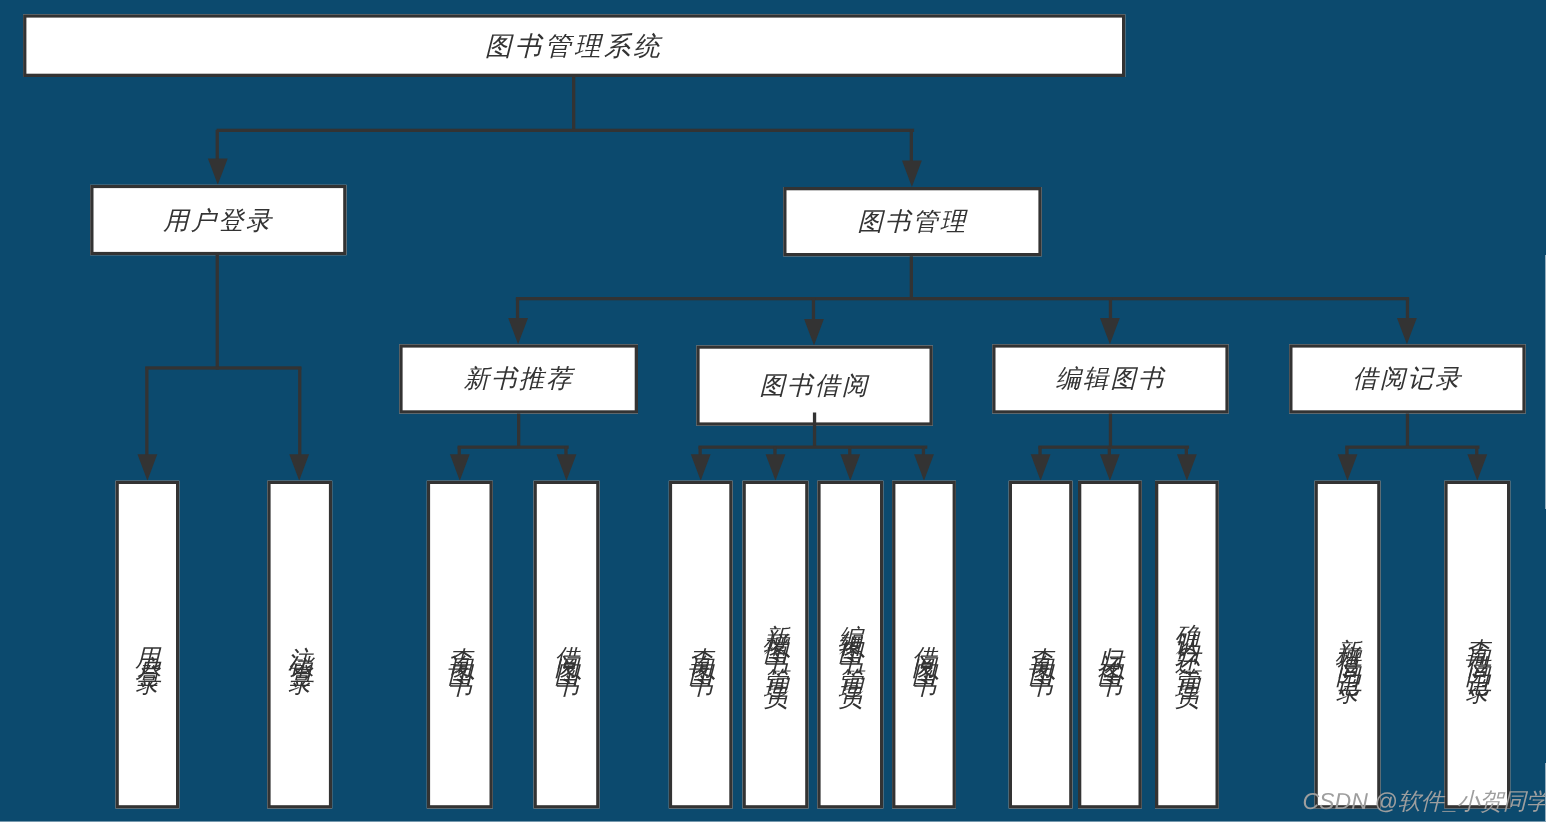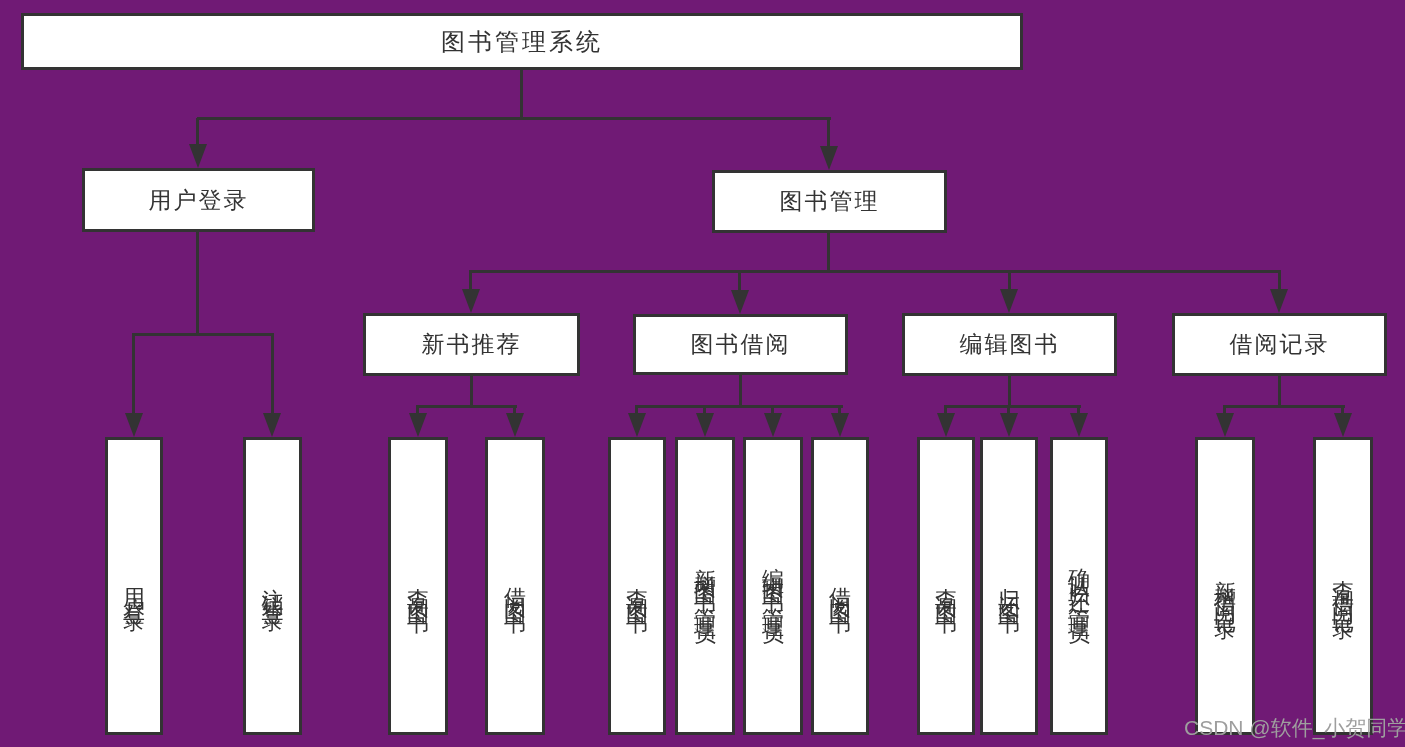--- a/index.html
+++ b/index.html
@@ -1,24 +1,25 @@
 <!DOCTYPE html>
 <html><head>
 <meta charset="utf-8">
 <style>
   * { margin: 0; padding: 0; box-sizing: border-box; }
   html, body { background: #ffffff; }
   .canvas {
     position: relative;
     width: 1405px;
     height: 747px;
-    background: #701a75;
+    background: #0c4a6e;
     font-family: "Liberation Sans", sans-serif;
     color: #333333;
     overflow: hidden;
+    font-style: italic;
   }
   .node {
     position: absolute;
     border: 3px solid #333333;
     background: #ffffff;
     display: flex;
     align-items: center;
     justify-content: center;
   }
   .node.root span { font-size: 24px; letter-spacing: 3px; }
@@ -93,21 +94,21 @@
     <div class="arrow" style="left:731px; top:290px;"></div>
     <div class="vline" style="left:1008px; top:271px; height:20px;"></div>
     <div class="arrow" style="left:1000px; top:289px;"></div>
     <div class="vline" style="left:1278px; top:271px; height:20px;"></div>
     <div class="arrow" style="left:1270px; top:289px;"></div>
   </div>
 
   <div class="node branch" style="left:363px; top:313px; width:217px; height:63px;text-align:center;">
     <span>新书推荐</span>
   </div>
-  <div class="node branch" style="left:633px; top:314px; width:215px; height:61px;">
+  <div class="node branch" style="left:633px; top:314px; width:215px; height:73px;">
     <span>图书借阅</span>
   </div>
   <div class="node branch" style="left:902px; top:313px; width:215px; height:63px;">
     <span>编辑图书</span>
   </div>
   <div class="node branch" style="left:1172px; top:313px; width:215px; height:63px;">
     <span>借阅记录</span>
   </div>
 
   <div>

